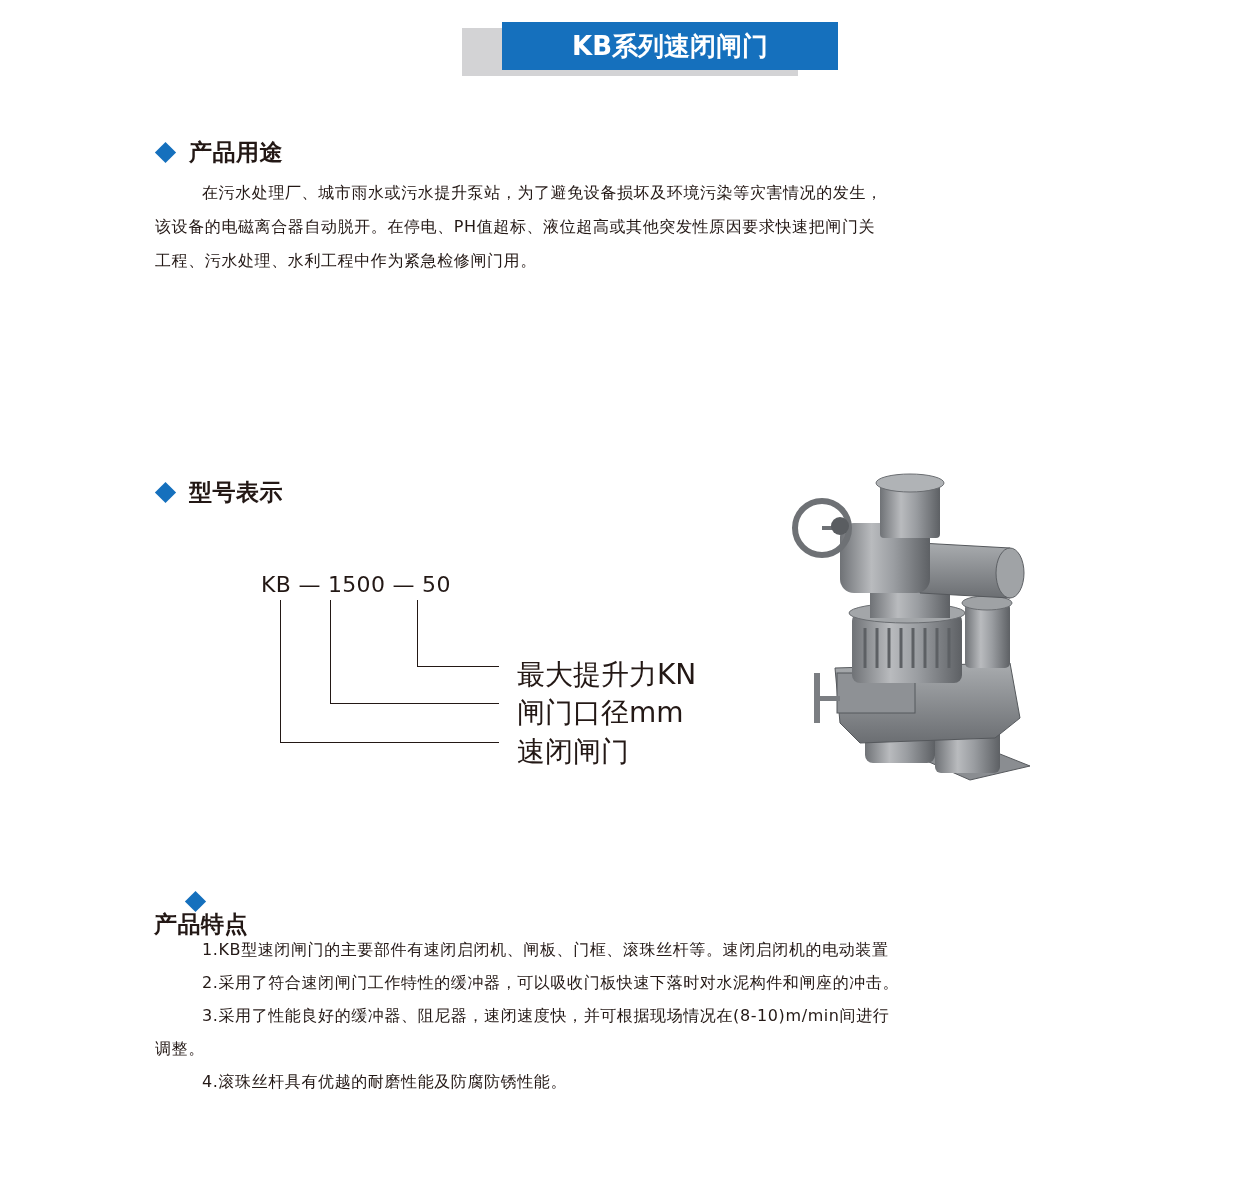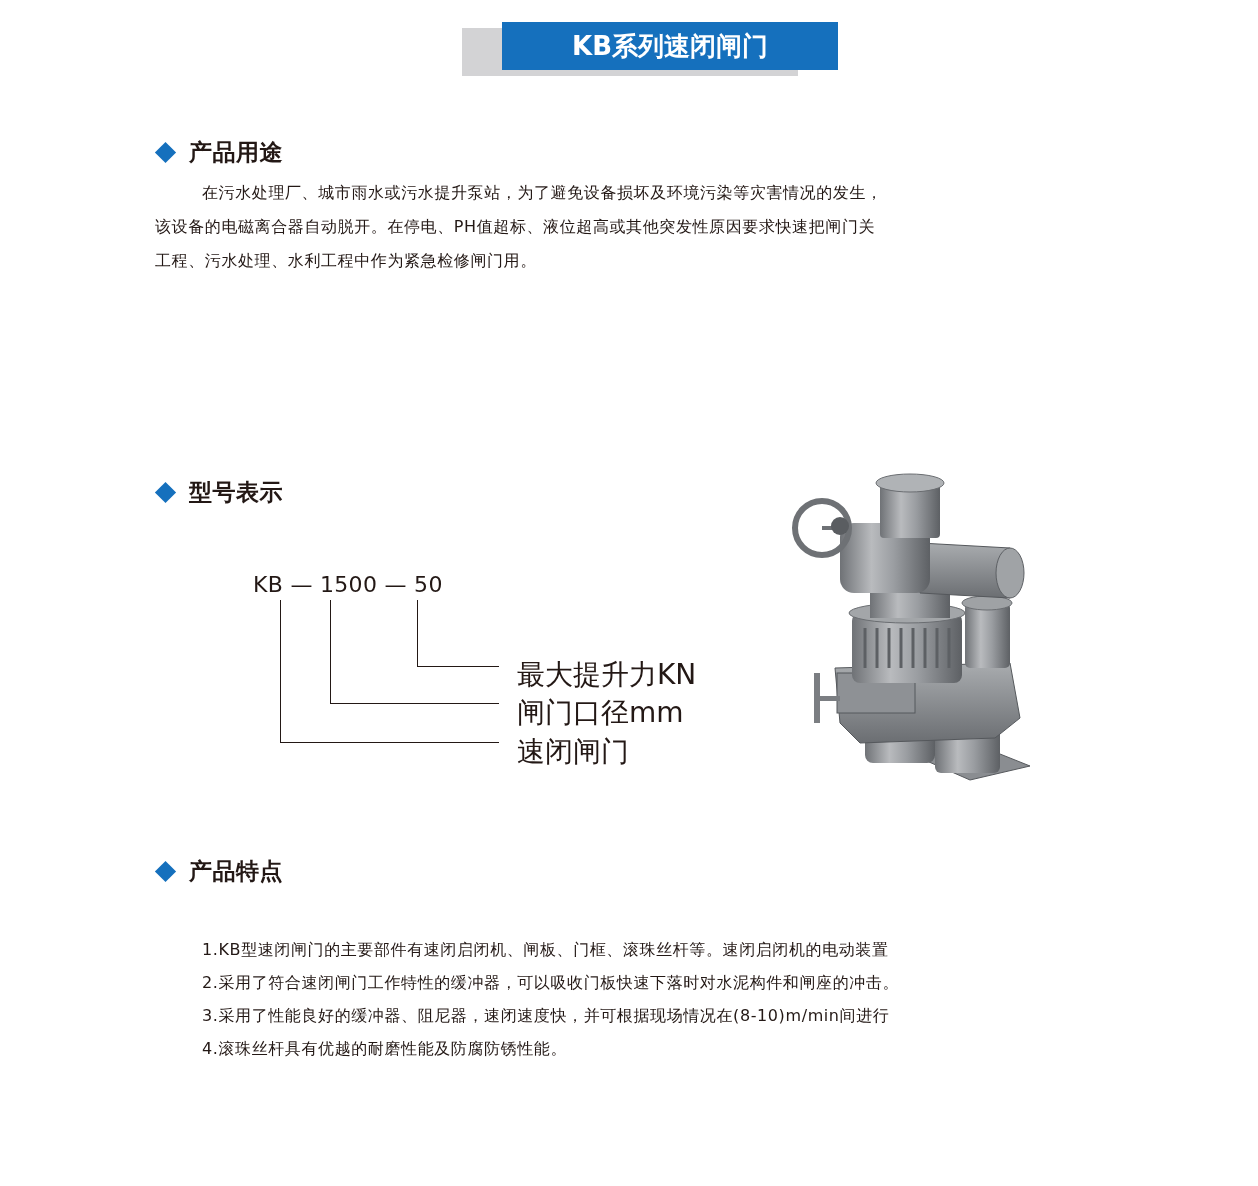--- a/index.html
+++ b/index.html
@@ -23,21 +23,21 @@
     }
     .section-title { font-size: 23px; font-weight: bold; color: #231815; letter-spacing: 0.5px; }
     .para {
       position: absolute; left: 155px; width: 955px;
       font-size: 16px; line-height: 34px; color: #231815; letter-spacing: 0.6px;
     }
     .para .line { display: block; white-space: nowrap; }
     .indent { padding-left: 47px; }
 
     
-    .model-code { position: absolute; left: 253px; top: 572px; font-size: 22px; color: #231815; white-space: nowrap; letter-spacing: 0.3px; }
+    .model-code { position: absolute; left: 261px; top: 572px; font-size: 22px; color: #231815; white-space: nowrap; letter-spacing: 0.3px; }
     .bracket { position: absolute; border-left: 1.5px solid #231815; border-bottom: 1.5px solid #231815; }
     .model-label { position: absolute; left: 517px; font-size: 28px; color: #231815; white-space: nowrap; }
 
     .product-img { position: absolute; left: 780px; top: 468px; width: 260px; height: 320px; }
   </style>
 </head>
 <body>
 
 <div class="title-wrap">
   <div class="title-shadow"></div>
@@ -121,22 +121,23 @@
 
     <rect x="100" y="15" width="60" height="55" rx="4" fill="url(#metal)"></rect>
     <ellipse cx="130" cy="15" rx="34" ry="9" fill="#b0b3b6" stroke="#6a6d71"></ellipse>
 
     <circle cx="42" cy="60" r="27" fill="none" stroke="#6e7175" stroke-width="6"></circle>
     <line x1="42" y1="60" x2="64" y2="60" stroke="#6e7175" stroke-width="4"></line>
     <circle cx="60" cy="58" r="9" fill="#5a5d61"></circle>
   </svg>
 </div>
 
-<div class="section-head" style="top:856px;">
+<div class="section-head" style="top:894px;flex-direction:column;">
   <span class="diamond"></span>
   <span class="section-title">产品特点</span>
 </div>
 <div class="para" style="top:933px; line-height:33px;">
   <span class="line indent">1.KB型速闭闸门的主要部件有速闭启闭机、闸板、门框、滚珠丝杆等。速闭启闭机的电动装置</span>
   <span class="line indent">2.采用了符合速闭闸门工作特性的缓冲器，可以吸收门板快速下落时对水泥构件和闸座的冲击。</span>
   <span class="line indent">3.采用了性能良好的缓冲器、阻尼器，速闭速度快，并可根据现场情况在(8-10)m/min间进行</span>
+  <span class="line">调整。</span>
   <span class="line indent">4.滚珠丝杆具有优越的耐磨性能及防腐防锈性能。</span>
 </div>
 
 </body></html>

